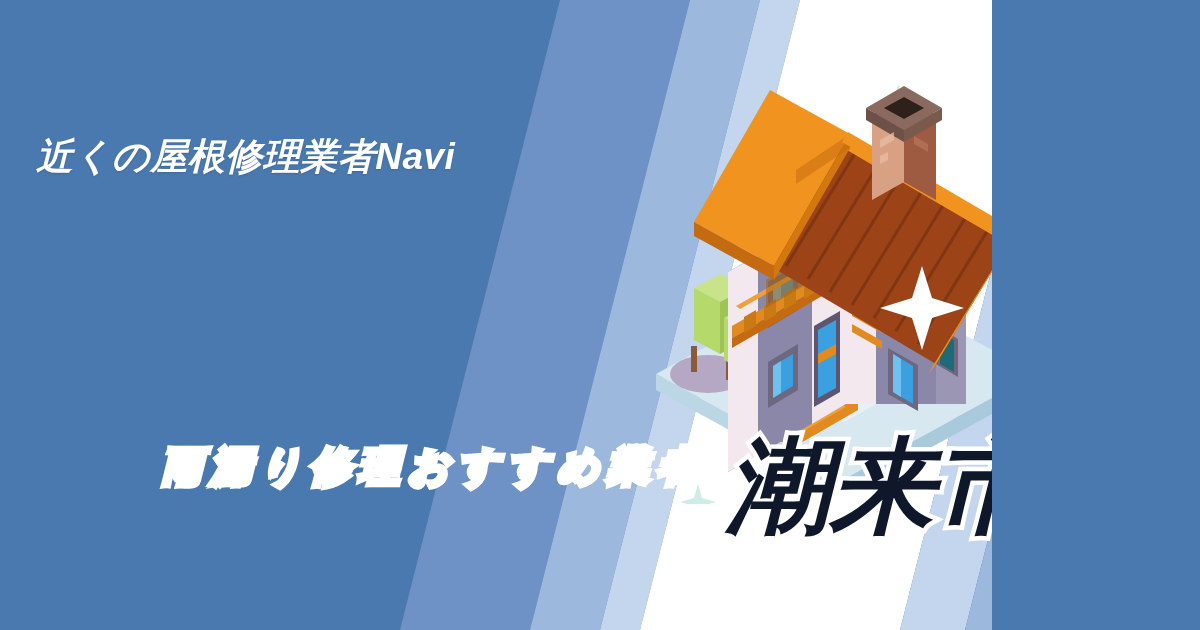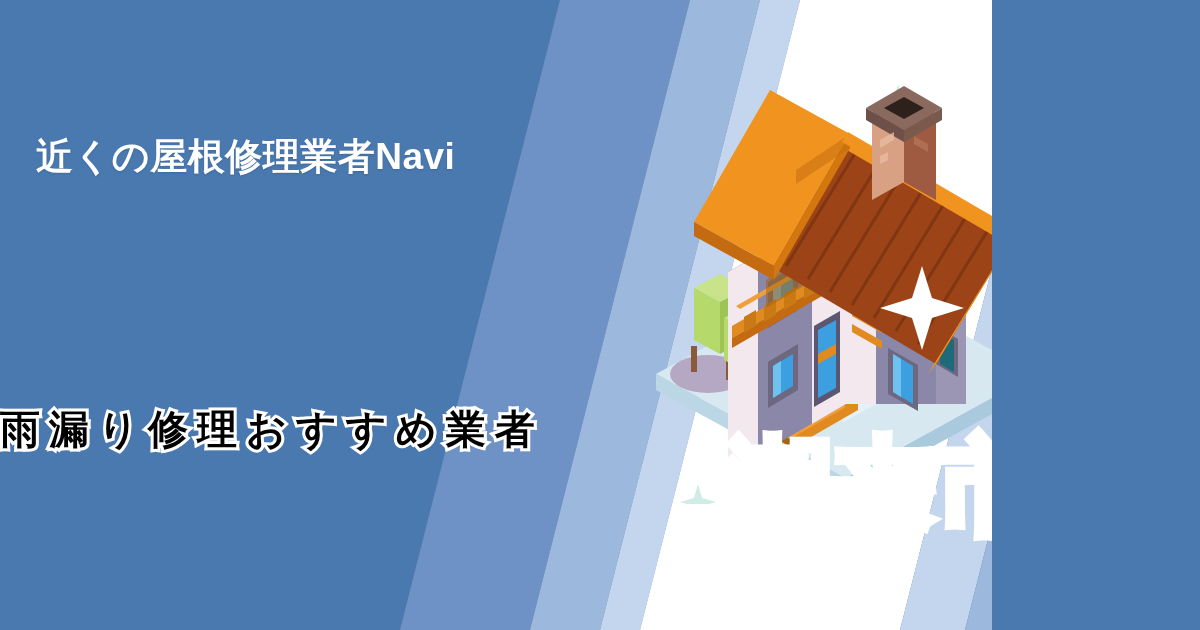--- a/index.html
+++ b/index.html
@@ -4,48 +4,49 @@
 <style>
   html,body{margin:0;padding:0;}
   body{
     width:1200px;height:630px;overflow:hidden;
     font-family:"Liberation Sans","DejaVu Sans",sans-serif;
     background:#4a79af;
   }
   #banner{
     position:relative;width:992px;height:630px;overflow:hidden;
     background:#4a79af;
+    font-style:italic;
   }
   #bg-bands{position:absolute;inset:0;width:1200px;height:630px;}
   #house-art{position:absolute;left:636px;top:74px;width:420px;height:430px;}
 
   .site-title{
     position:absolute;left:36px;top:132px;
     font-size:37px;font-weight:bold;color:#ffffff;
     letter-spacing:0.5px;white-space:nowrap;
     text-shadow:0 1px 2px rgba(30,60,100,.25);
   }
 
   .headline{
-    position:absolute;left:0;top:399px;width:706px;
-    text-align:left;color:#000000;
+    position:absolute;left:0;top:436px;width:706px;
+    text-align:right;color:#ffffff;
     font-size:40px;font-weight:bold;line-height:1.52;
     letter-spacing:9px;
     -webkit-text-stroke:6px #ffffff;
     paint-order:stroke fill;
     text-shadow:
       2px 2px 0 rgba(255,255,255,.9),
       -2px 2px 0 rgba(255,255,255,.9);
   }
   .headline .ln{display:block;}
   .headline .ln2{letter-spacing:10px;}
 
   .city-name{
     position:absolute;left:726px;top:432px;
-    font-size:104px;font-weight:bold;color:#ffffff;
+    font-size:104px;font-weight:bold;color:#0f172a;
     letter-spacing:0px;line-height:1.05;white-space:nowrap;
     -webkit-text-stroke:9px #ffffff;
     paint-order:stroke fill;
   }
 </style>
 </head>
 <body>
 
 <div id="banner">
 

